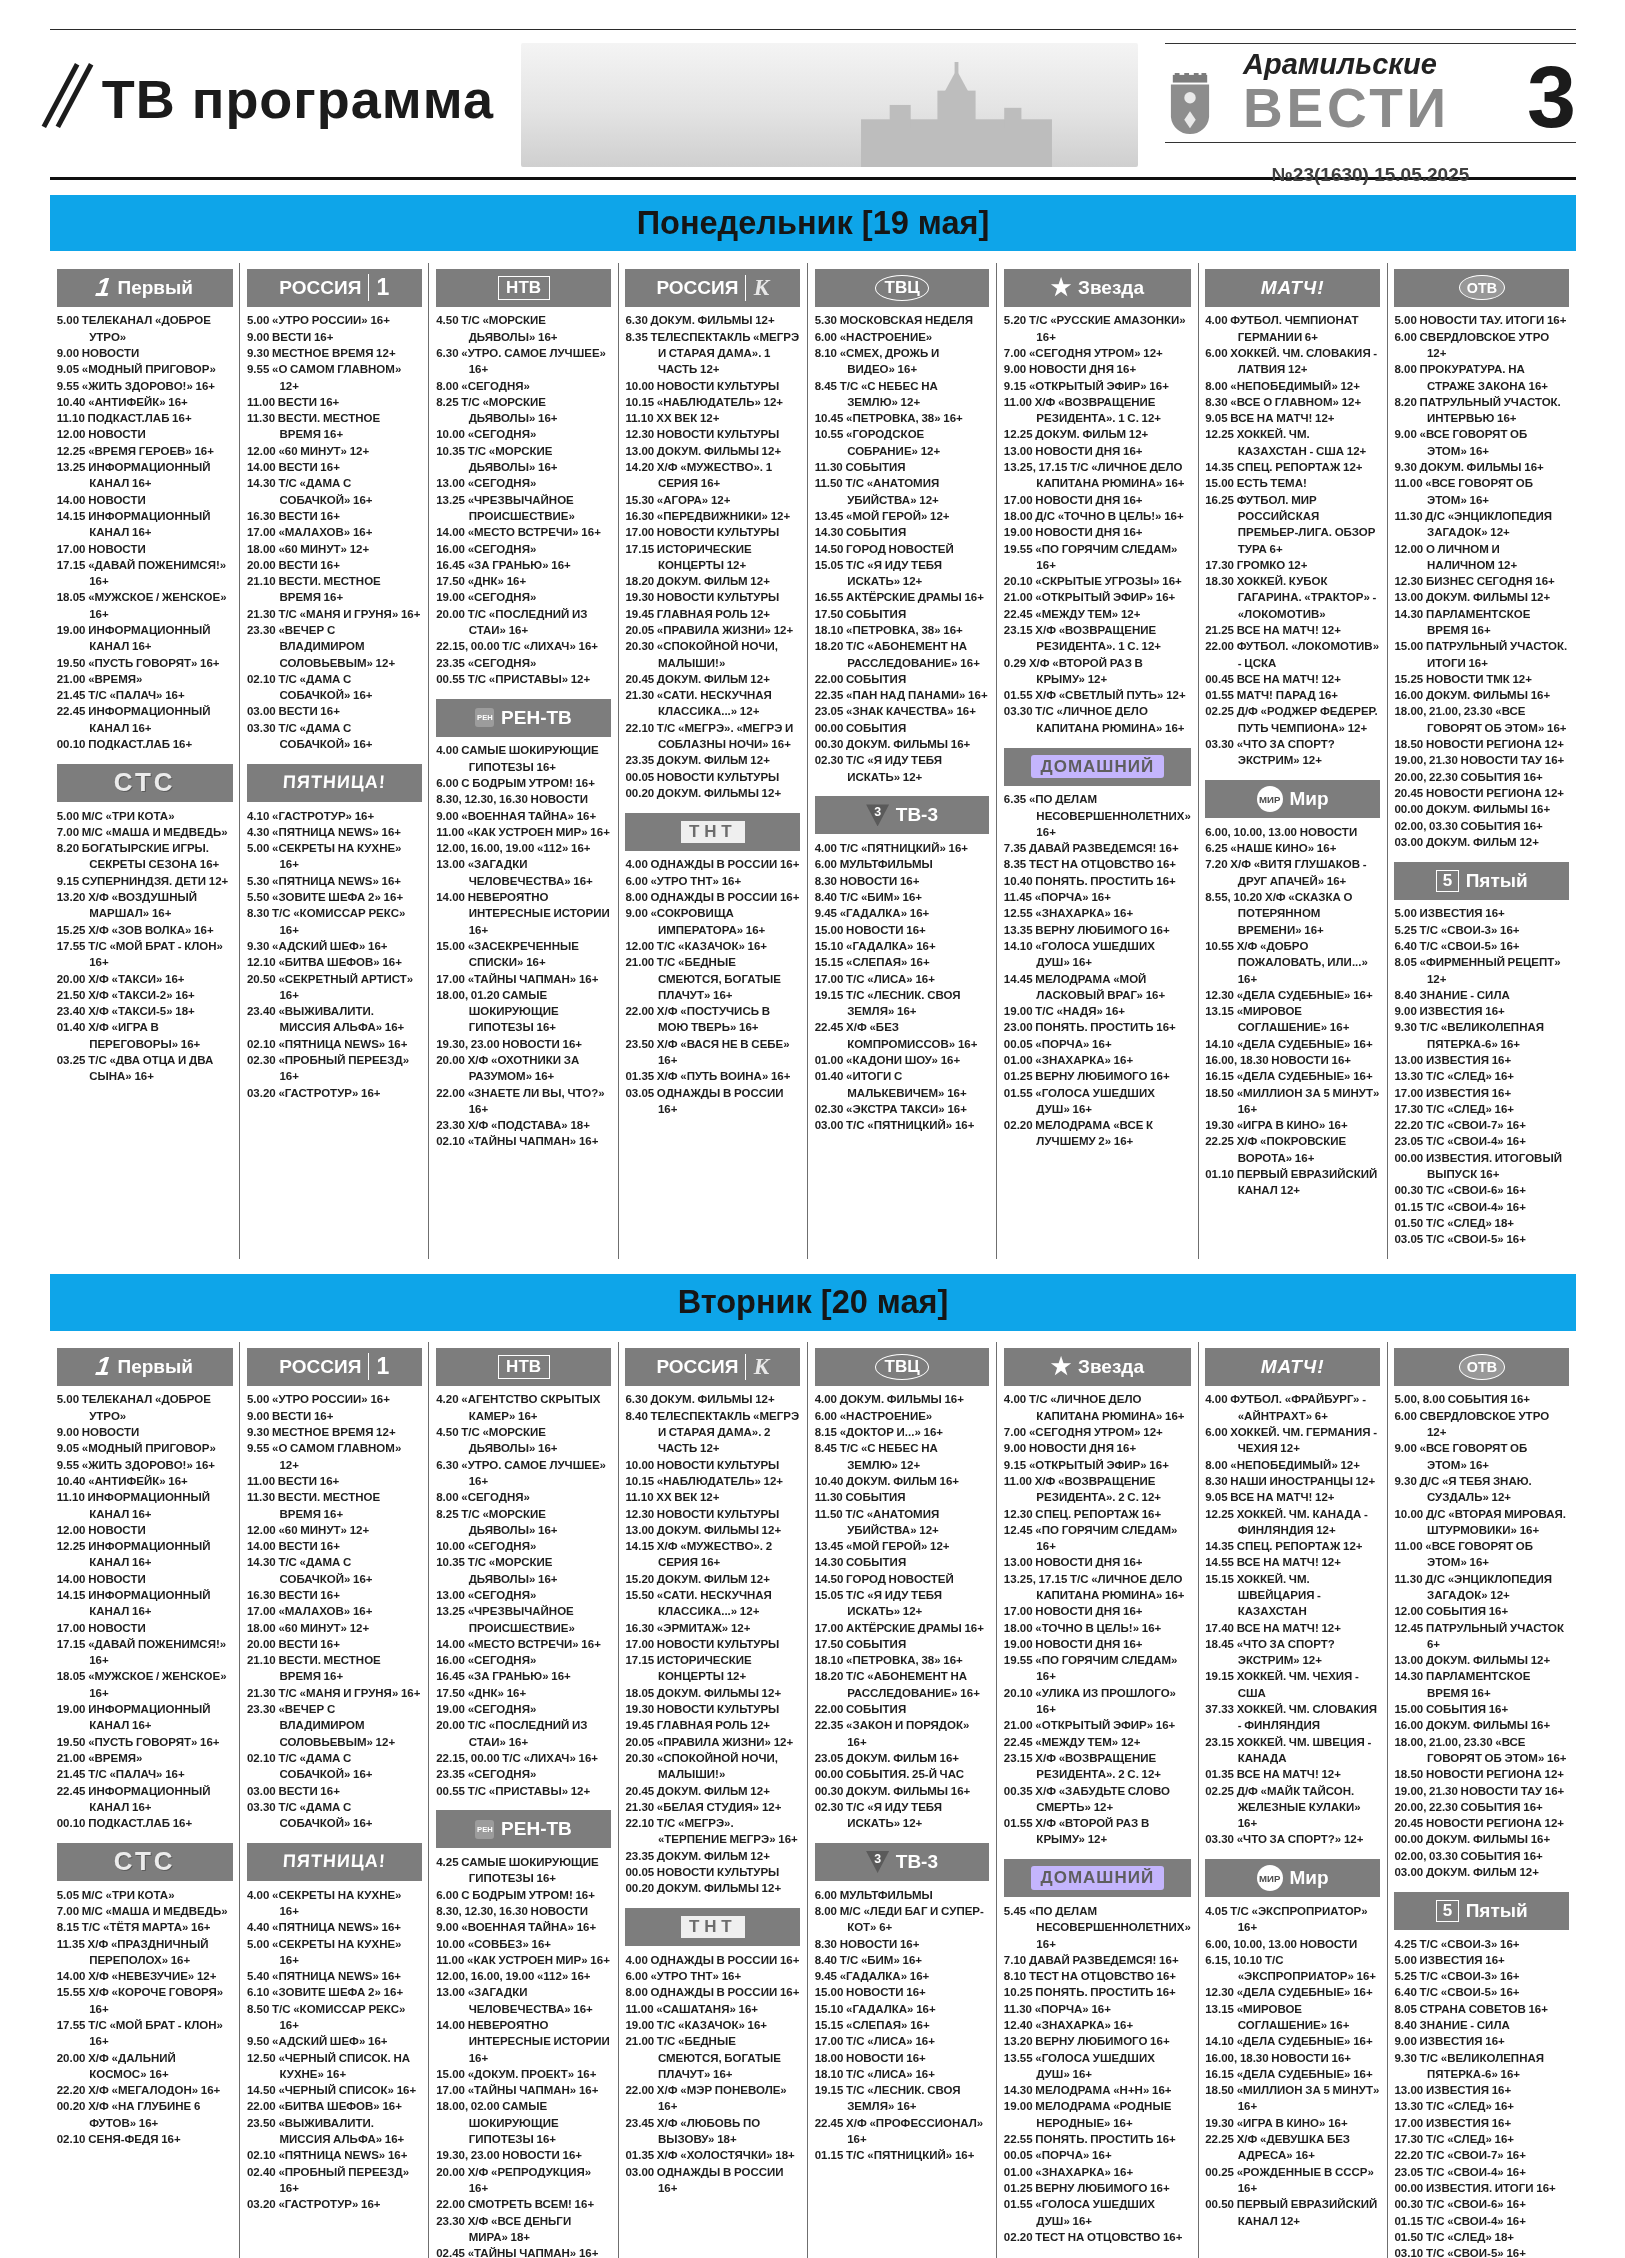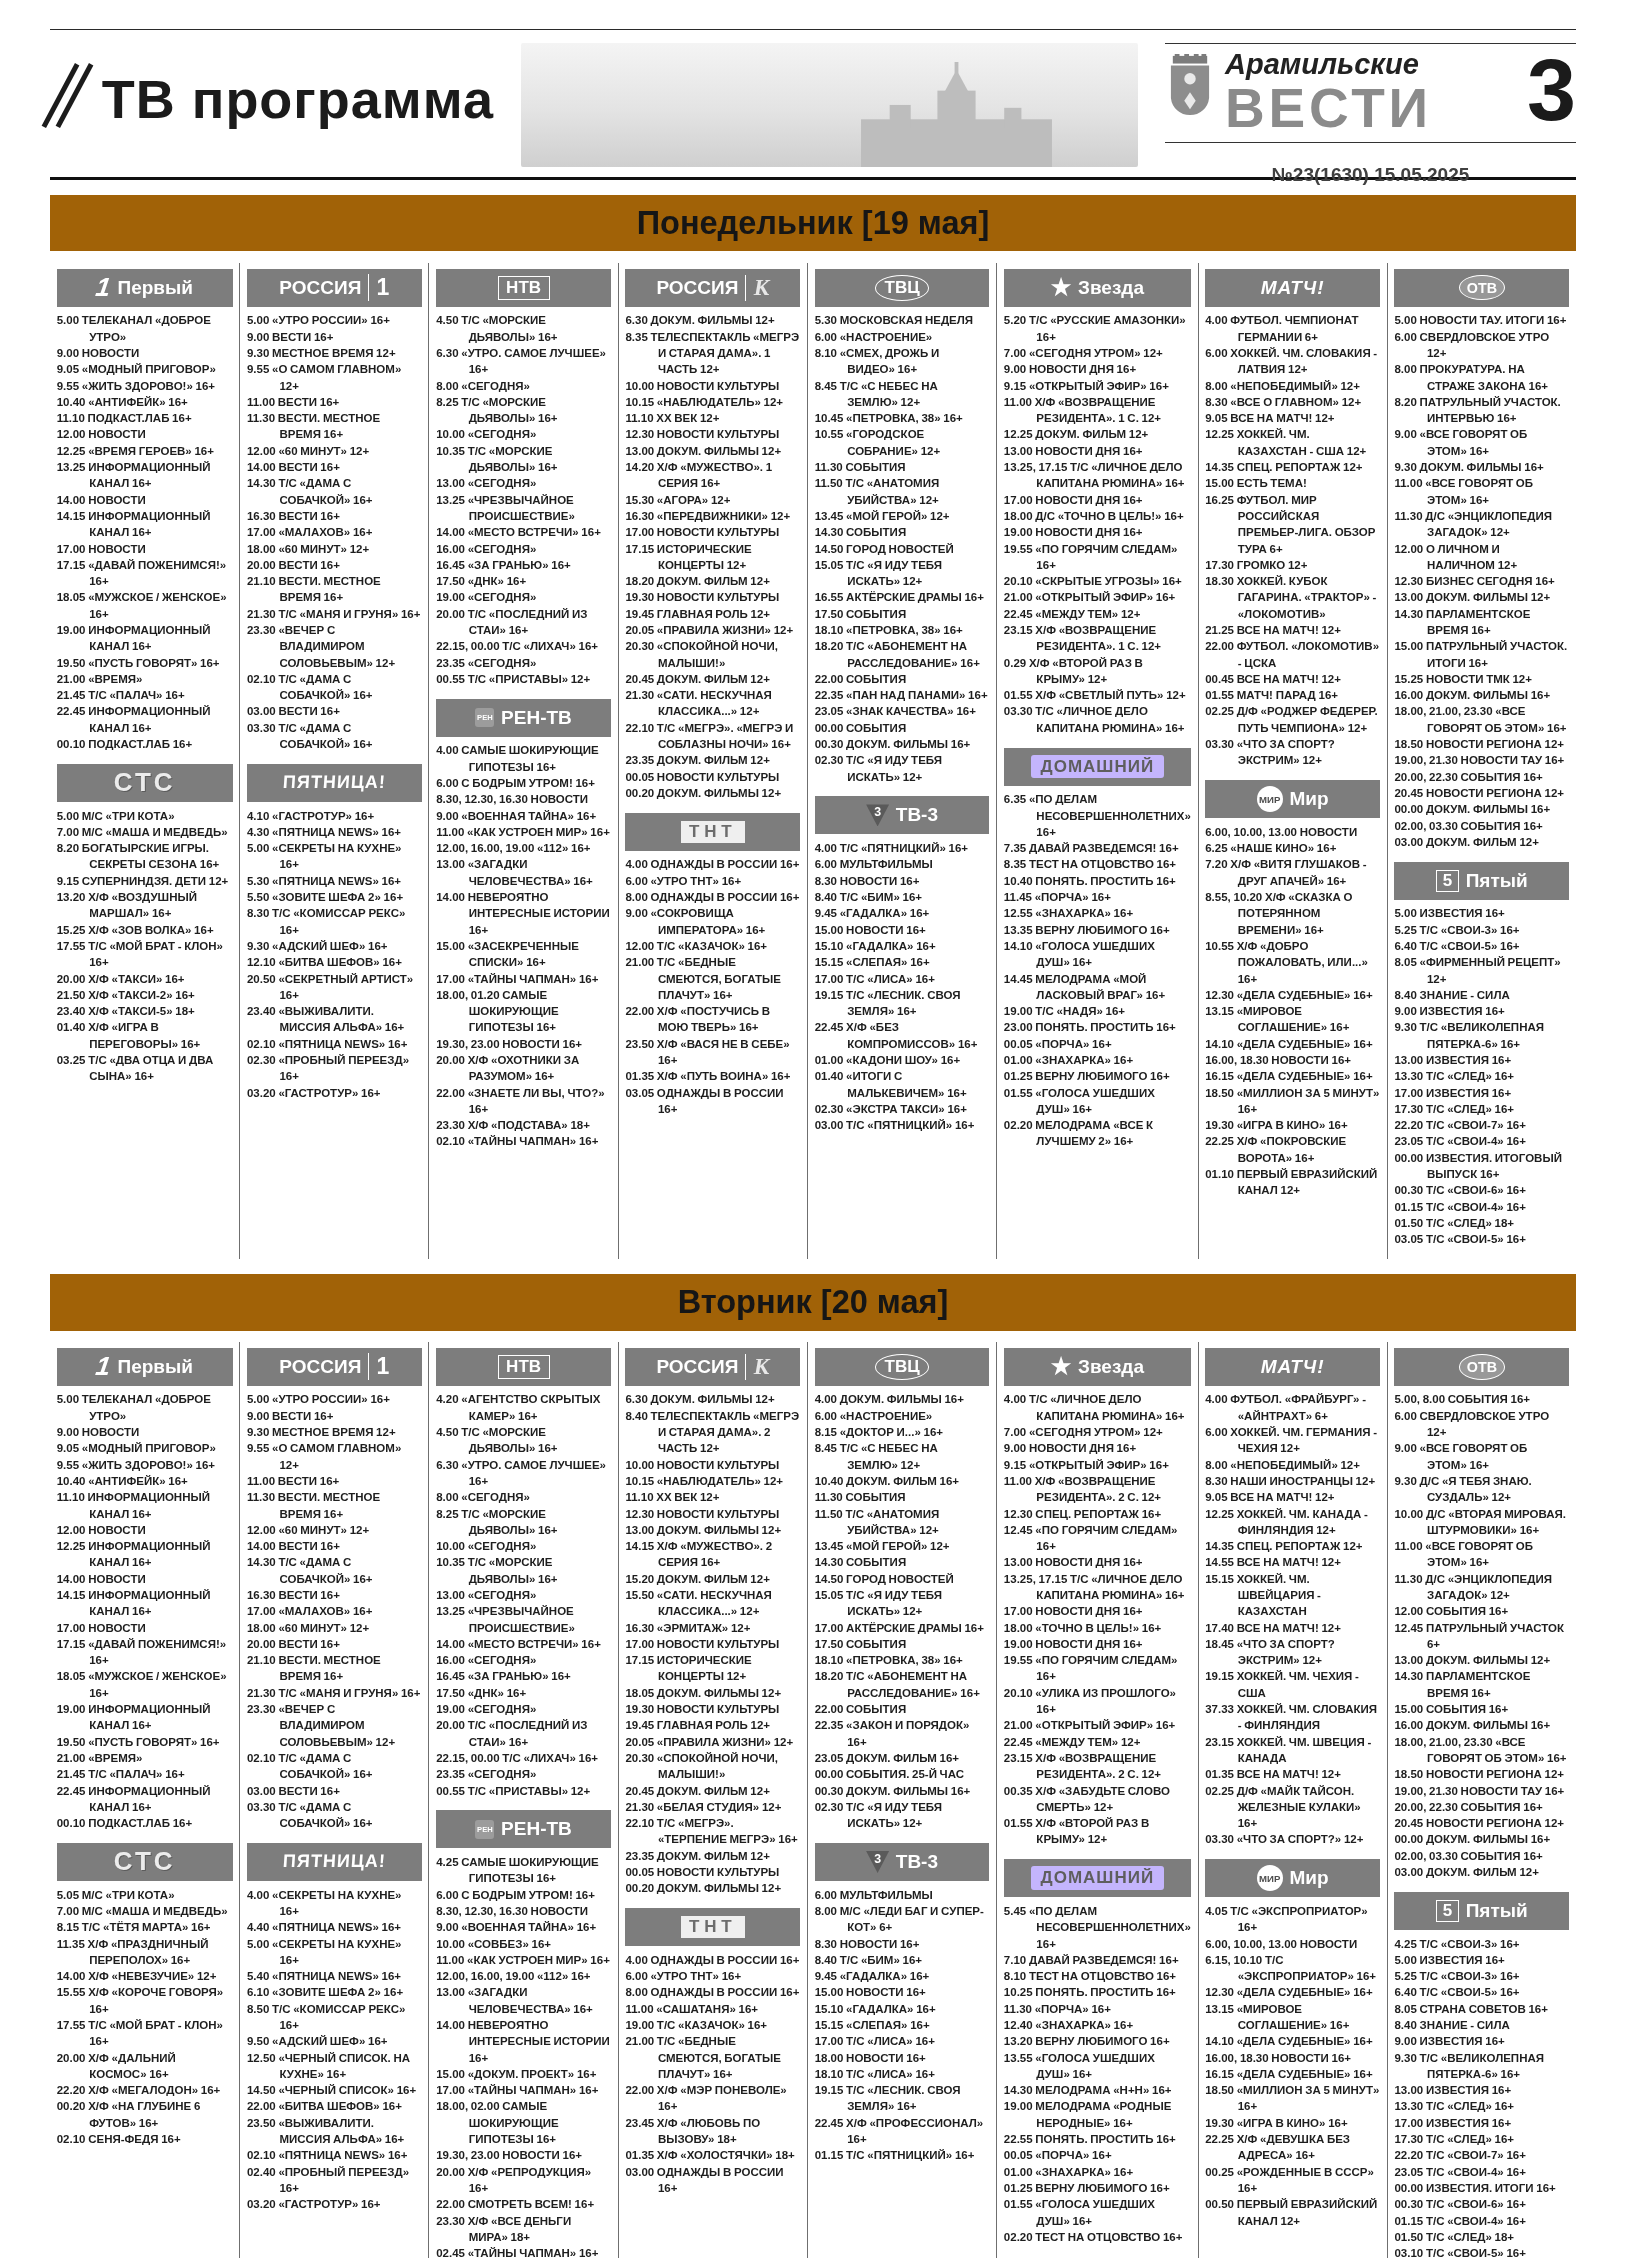--- a/index.html
+++ b/index.html
@@ -8,29 +8,29 @@
   
   .top-rule{border-top:1.9px solid #2a2a2a;margin-bottom:13.4px;}
   .masthead{display:flex;align-items:stretch;height:124px;border-bottom:3.8px solid #101010;padding-bottom:9.6px;}
   .slashes{display:flex;gap:9.6px;margin:17px 25px 0 7.6px;}
   .slash{width:4.8px;height:71px;background:#1c1c1c;transform:rotate(28deg);}
   .page-title{font-size:54px;font-weight:700;letter-spacing:1px;color:#1b1b1b;margin-top:25px;white-space:nowrap;}
   .photo{flex:1;margin:0 27px;background:linear-gradient(180deg,#f4f4f4 0%,#e3e3e3 55%,#cfcfcf 100%);position:relative;overflow:hidden;border-radius:1.9px;}
   .photo svg{position:absolute;right:57px;bottom:0;}
   .brandbox{width:411px;display:flex;flex-direction:column;justify-content:flex-start;}
   .brand-top-rule{border-top:1.4px solid #333;margin-bottom:5.7px;}
-  .brand-row{display:flex;align-items:flex-start;gap:10px;}
+  .brand-row{display:flex;align-items:flex-end;gap:28px;}
   .coat{flex:0 0 50px;margin-top:3.8px;}
   .brand-names{flex:1;line-height:1;}
   .brand-script{font-size:29px;font-weight:700;font-style:italic;color:#222;}
   .brand-vesti{font-size:55px;font-weight:700;color:#8b8b8b;letter-spacing:3.8px;margin-top:1.9px;}
   .pagenum{font-size:88px;font-weight:700;color:#1b1b1b;line-height:.9;margin-left:5.7px;}
   .issue{font-size:19px;font-weight:700;color:#404040;text-align:center;border-top:1.4px solid #333;margin-top:5.7px;padding-top:21px;}
   
-  .day-band{background:#a16207;text-align:center;font-size:32.5px;font-weight:700;color:#161616;padding:9.6px 0;margin:15.3px 0 11.5px;}
+  .day-band{background:#0ea5e9;text-align:center;font-size:32.5px;font-weight:700;color:#161616;padding:9.6px 0;margin:15.3px 0 11.5px;}
   .grid{display:grid;grid-template-columns:repeat(8,1fr);}
   .col{padding:0 6.7px;}
   .col + .col{border-left:1.4px solid #6f6f6f;}
   .chbar{display:flex;align-items:center;justify-content:center;gap:6.7px;background:#7d7d7d;color:#fff;height:38px;font-weight:700;font-size:19px;margin:5.7px 0 3.8px;white-space:nowrap;overflow:hidden;}
   .chname{white-space:nowrap;}
   .badge{display:inline-flex;align-items:center;justify-content:center;font-weight:700;}
   .badge:empty{display:none;}
   .plist{list-style:none;margin:5.7px 0 11.5px;padding:0;}
   .plist li{font-size:11.5px;line-height:16.3px;font-weight:700;color:#1e1e1e;padding-left:32.5px;text-indent:-32.5px;word-spacing:-0.5px;}
   

